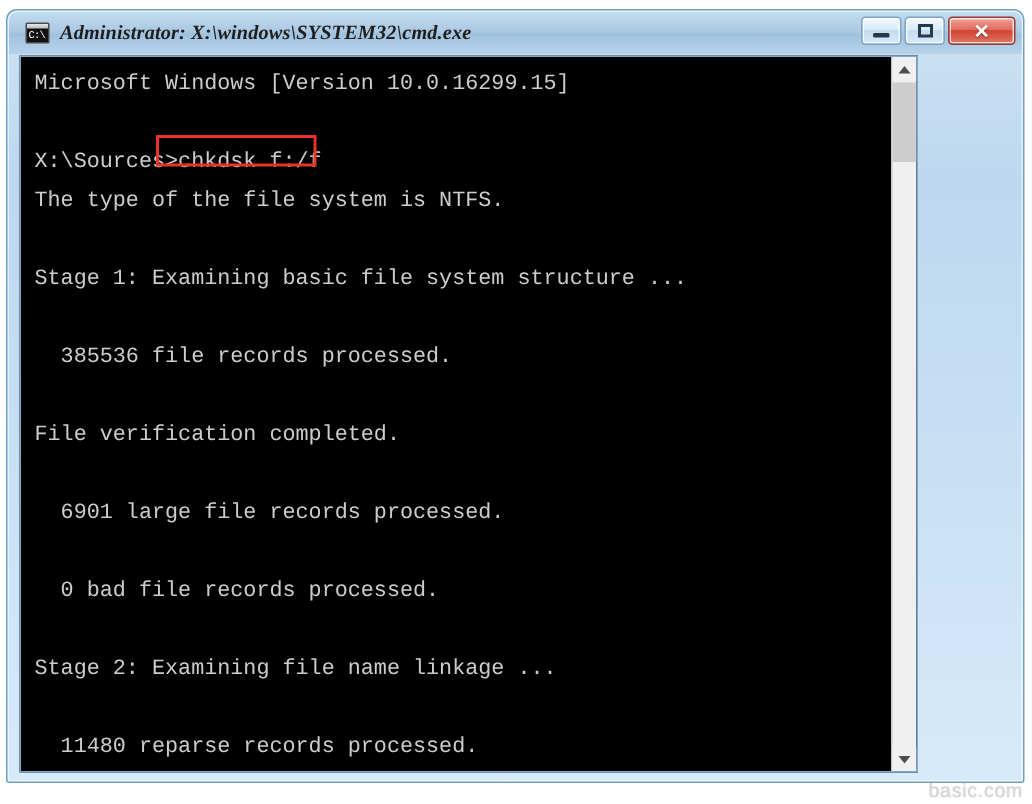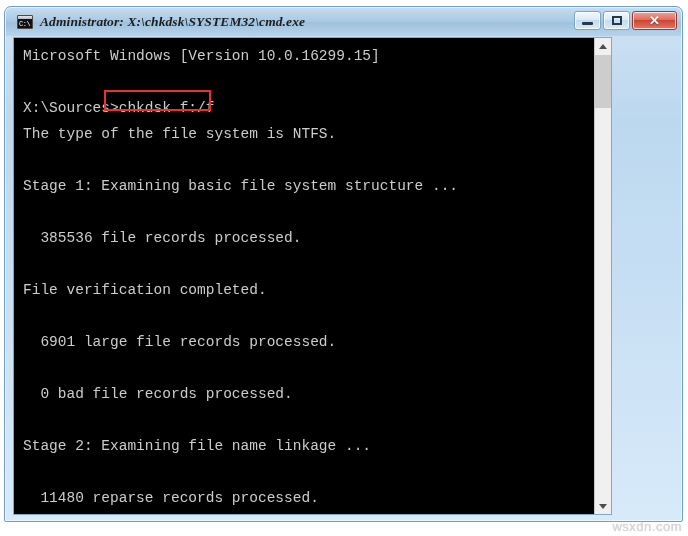--- a/index.html
+++ b/index.html
@@ -226,21 +226,21 @@
 </head>
 <body>
 
 <div id="window">
 
   <div id="titlebar">
     <div id="app-icon">
       <div class="bar"></div>
       <div class="prompt">C:\</div>
     </div>
-    <div id="title-text">Administrator: X:\chkdsk\SYSTEM32\cmd.exe</div>
+    <div id="title-text">Administrator: X:\windows\SYSTEM32\cmd.exe</div>
 
     <div id="window-buttons">
       <div class="winbtn">
         <div class="glyph-min"></div>
       </div>
       <div class="winbtn">
         <div class="glyph-max"></div>
       </div>
       <div class="winbtn close">
         <div class="glyph-close">✕</div>
@@ -258,13 +258,13 @@
       <div id="sb-thumb"></div>
       <div class="sb-arrow down">
         <div class="chev"></div>
       </div>
     </div>
   </div>
 
   <div id="highlight-box"></div>
 </div>
 
-<div id="watermark">wsxdn.com</div>
+<div id="watermark">basic.com</div>
 
 </body></html>

